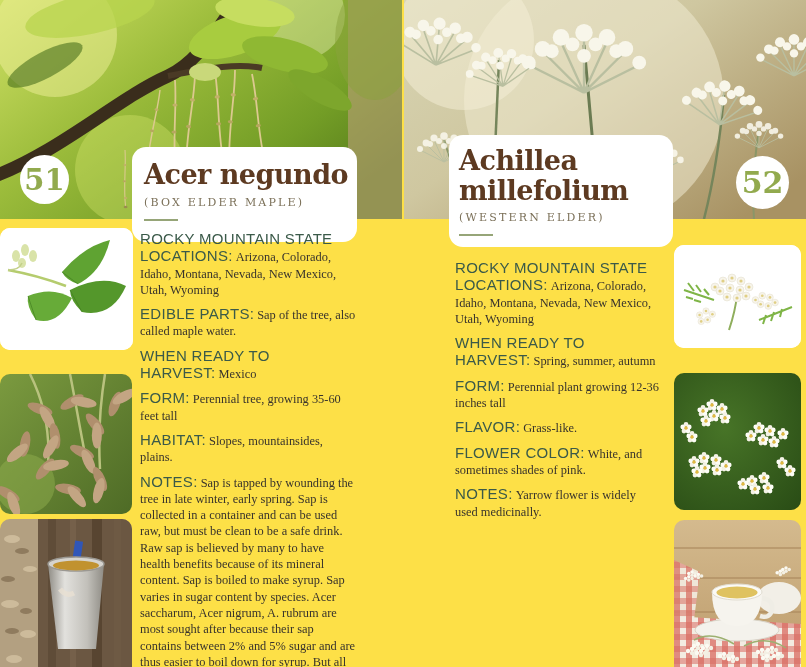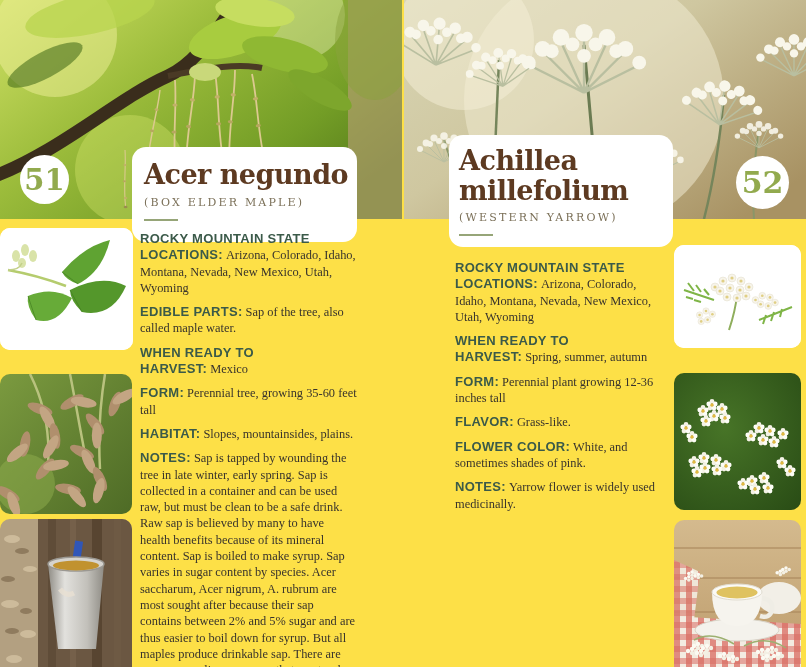--- a/index.html
+++ b/index.html
@@ -20,21 +20,21 @@
   .sci-name{font-family:"DejaVu Serif",serif;font-weight:bold;color:#5d3a21;
             font-size:27px;line-height:1.1;letter-spacing:-0.5px;margin:0;}
   .common-name{font-family:"DejaVu Serif",serif;font-size:11px;color:#7b7058;
                letter-spacing:2.2px;margin-top:6px;}
   .divider{width:34px;height:2px;background:#96a578;margin-top:10px;}
   
   .content{position:absolute;color:#38332c;}
   #content-left{left:140px;top:231px;width:217px;}
   #content-right{left:455px;top:260px;width:206px;}
   .sec{margin:0 0 8px 0;font-size:12.4px;line-height:16.3px;}
-  .lbl{font-family:"Liberation Sans",sans-serif;font-weight:bold;font-size:13px;
+  .lbl{font-family:"Liberation Sans",sans-serif;font-weight:normal;font-size:15px;
        letter-spacing:0.3px;color:#3b5a49;margin-right:3px;}
   
   .thumb{position:absolute;border-radius:10px;overflow:hidden;}
   #thumb-leaves{left:0;top:228px;width:133px;height:122px;background:#fff;}
   #thumb-samaras{left:0;top:374px;width:132px;height:140px;}
   #thumb-bucket{left:0;top:519px;width:132px;height:148px;border-radius:10px 10px 0 0;}
   #thumb-sprig{left:674px;top:245px;width:127px;height:103px;background:#fff;}
   #thumb-closeup{left:674px;top:373px;width:127px;height:137px;}
   #thumb-tea{left:674px;top:520px;width:127px;height:147px;border-radius:10px 10px 0 0;}
   .thumb svg{display:block;}
@@ -242,21 +242,21 @@
       <use href="#umb" transform="translate(355,128) scale(0.9)" opacity="0.9"></use>
     </svg>
   </div>
 
   <div class="pagenum" id="circle-52">
     <span>52</span>
   </div>
 
   <div class="title-card" id="card-right">
     <h1 class="sci-name">Achillea millefolium</h1>
-    <div class="common-name">(WESTERN YARROW)</div>
+    <div class="common-name">(WESTERN ELDER)</div>
     <div class="divider"></div>
   </div>
 
   <div class="thumb" id="thumb-sprig">
     <svg width="127" height="103" viewBox="0 0 127 103" xmlns="http://www.w3.org/2000/svg">
       <defs>
         <g id="flw">
           <circle r="4" fill="#f7f4ea" stroke="#e0dcc9" stroke-width="0.5"></circle>
           <circle r="1.6" fill="#e0cf85"></circle>
         </g>

